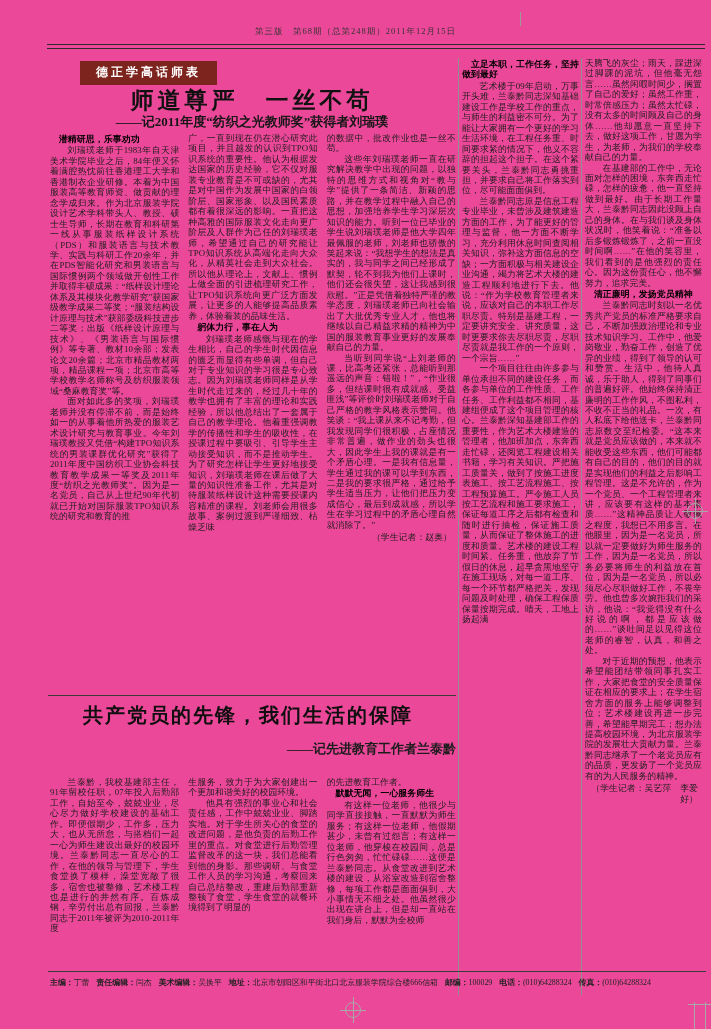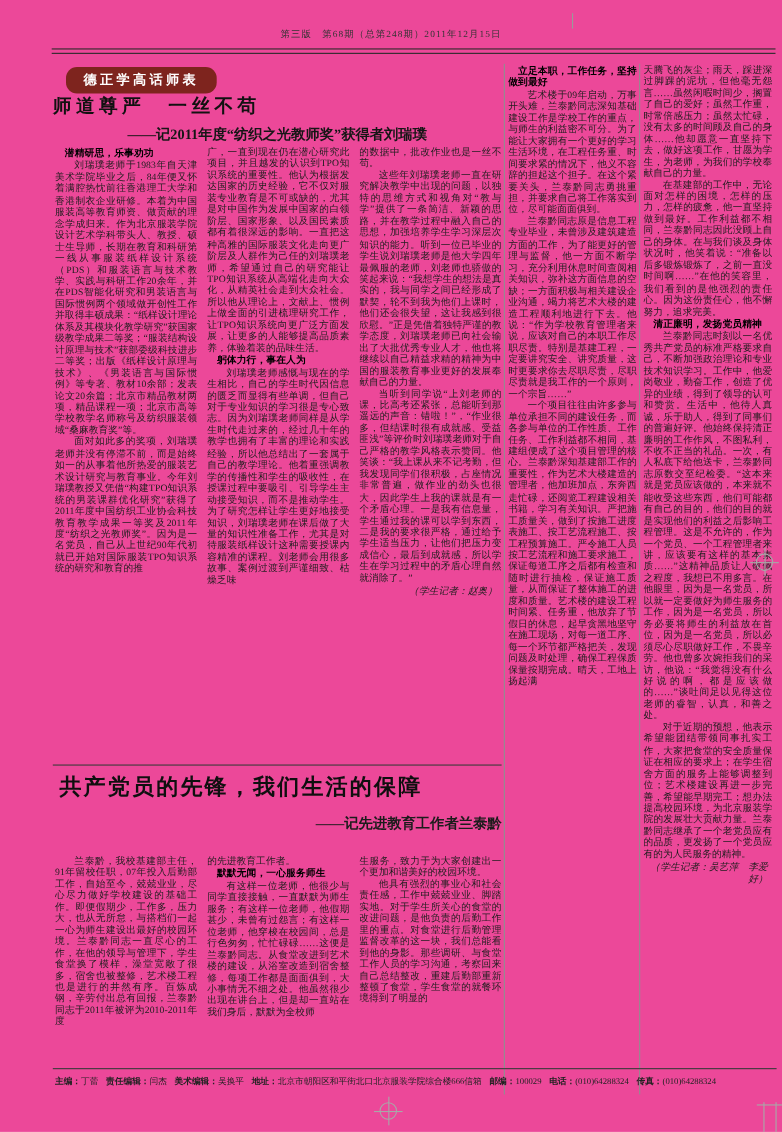--- a/index.html
+++ b/index.html
@@ -7,55 +7,55 @@
         font-family:"Liberation Serif","DejaVu Serif",serif;color:#1c1c1c;}
 
   
   .issue-line{position:absolute;left:48px;top:26px;width:615px;text-align:center;
               font-size:8.5px;letter-spacing:1px;color:#333;}
   .double-rule{position:absolute;left:47px;top:44px;width:658px;height:3px;
                border-top:1.4px solid #2a2a2a;border-bottom:1px solid #2a2a2a;}
   .reg-tick-top{position:absolute;left:520px;top:12px;width:1px;height:14px;background:#9a9a9a;}
 
   
-  .kicker{position:absolute;left:60px;top:61px;padding:3px 16px 4px 16px;
+  .kicker{position:absolute;left:80px;top:61px;padding:3px 16px 4px 16px;
           background:#7e241e;color:#fff;font-size:12px;font-weight:bold;letter-spacing:3px;
-          font-family:"Liberation Sans","DejaVu Sans",sans-serif;border-radius:10px;}
-  .a1-title{position:absolute;left:48px;top:85px;width:408px;margin:0;text-align:left;
-            font-size:17px;font-weight:800;letter-spacing:4px;color:#111;
+          font-family:"Liberation Sans","DejaVu Sans",sans-serif;}
+  .a1-title{position:absolute;left:48px;top:85px;width:408px;margin:0;text-align:center;
+            font-size:23px;font-weight:800;letter-spacing:4px;color:#111;
             font-family:"Liberation Sans","DejaVu Sans",sans-serif;}
   .a1-subtitle{position:absolute;left:48px;top:113px;width:408px;text-align:center;
                font-size:13px;font-weight:600;color:#161616;}
 
   
   .cols{position:absolute;display:flex;gap:9px;}
   .a1-cols{left:50px;top:133px;width:406px;height:553px;overflow:hidden;}
   .a2-cols{left:50px;top:777px;width:406px;height:190px;overflow:hidden;}
   .col{flex:1 1 0;overflow:hidden;}
   .rcol{position:absolute;top:58px;width:117px;height:910px;overflow:hidden;}
   .rcol-1{left:462px;}
   .rcol-2{left:585px;}
 
   .col p,.rcol p{margin:0;font-size:8.8px;line-height:10.45px;text-align:justify;
                  letter-spacing:0.1px;color:#1d1d1d;}
   p.para{text-indent:2em;}
   p.cont{text-indent:0;}
   p.subhead{font-weight:bold;text-indent:1em;margin:1px 0;color:#000;
             font-family:"Liberation Sans","DejaVu Sans",sans-serif;font-size:8.9px;}
-  p.byline{text-align:right;font-style:italic;text-indent:0;padding-right:4px;margin-top:2px;}
+  p.byline{text-align:right;text-indent:0;padding-right:4px;margin-top:2px;}
 
   
   .sep-rule{position:absolute;left:48px;top:695px;width:408px;border-top:1px solid #3a3a3a;}
   .vrule{position:absolute;top:58px;height:937px;width:1px;background:#8f8f8f;}
   .vrule-1{left:458px;}
   .vrule-2{left:581px;}
   .footer-rule{position:absolute;left:48px;top:971px;width:658px;border-top:1px solid #3a3a3a;}
 
   
-  .a2-title{position:absolute;left:54px;top:702px;width:408px;margin:0;
+  .a2-title{position:absolute;left:44px;top:702px;width:408px;margin:0;text-align:center;
             font-size:20px;font-weight:800;letter-spacing:2px;color:#0f0f0f;
             font-family:"Liberation Sans","DejaVu Sans",sans-serif;}
   .a2-subtitle{position:absolute;left:48px;top:740px;width:408px;text-align:right;
                font-size:13px;font-weight:600;}
 
   
   .footer{position:absolute;left:50px;top:977px;width:656px;font-size:7.9px;color:#222;
           white-space:nowrap;overflow:hidden;}
   .f-item{margin-right:7px;}
   .f-item b{font-family:Liberation Mono, monospace;}
@@ -106,41 +106,41 @@
   <div class="sep-rule"></div>
 
   <h2 class="a2-title">共产党员的先锋，我们生活的保障</h2>
   <div class="a2-subtitle">——记先进教育工作者兰泰黔</div>
 
   <div class="cols a2-cols">
     <div class="col">
         <p class="para">兰泰黔，我校基建部主任，91年留校任职，07年投入后勤部工作，自始至今，兢兢业业，尽心尽力做好学校建设的基础工作。即便假期少，工作多，压力大，也从无所怠，与搭档们一起一心为师生建设出最好的校园环境。兰泰黔同志一直尽心的工作，在他的领导与管理下，学生食堂换了模样，澡堂宽敞了很多，宿舍也被整修，艺术楼工程也是进行的井然有序。百炼成钢，辛劳付出总有回报，兰泰黔同志于2011年被评为2010-2011年度</p>
       </div>
     <div class="col">
+        <p class="para cont">生服务，致力于为大家创建出一个更加和谐美好的校园环境。</p>
+        <p class="para">他具有强烈的事业心和社会责任感，工作中兢兢业业、脚踏实地。对于学生所关心的食堂的改进问题，是他负责的后勤工作里的重点。对食堂进行后勤管理监督改革的这一块，我们总能看到他的身影。那些调研、与食堂工作人员的学习沟通，考察回来自己总结整改，重建后勤部重新整顿了食堂，学生食堂的就餐环境得到了明显的</p>
+      </div>
+    <div class="col">
         <p class="para cont">的先进教育工作者。</p>
         <p class="subhead">默默无闻，一心服务师生</p>
         <p class="para">有这样一位老师，他很少与同学直接接触，一直默默为师生服务；有这样一位老师，他假期甚少，未曾有过怨言；有这样一位老师，他穿梭在校园间，总是行色匆匆，忙忙碌碌……这便是兰泰黔同志。从食堂改进到艺术楼的建设，从浴室改造到宿舍整修，每项工作都是面面俱到，大小事情无不细之处。他虽然很少出现在讲台上，但是却一直站在我们身后，默默为全校师</p>
-      </div>
-    <div class="col">
-        <p class="para cont">生服务，致力于为大家创建出一个更加和谐美好的校园环境。</p>
-        <p class="para">他具有强烈的事业心和社会责任感，工作中兢兢业业、脚踏实地。对于学生所关心的食堂的改进问题，是他负责的后勤工作里的重点。对食堂进行后勤管理监督改革的这一块，我们总能看到他的身影。那些调研、与食堂工作人员的学习沟通，考察回来自己总结整改，重建后勤部重新整顿了食堂，学生食堂的就餐环境得到了明显的</p>
       </div>
   </div>
 
   <div class="vrule vrule-1"></div>
   <div class="rcol rcol-1">
       <p class="subhead">立足本职，工作任务，坚持做到最好</p>
       <p class="para">艺术楼于09年启动，万事开头难，兰泰黔同志深知基础建设工作是学校工作的重点，与师生的利益密不可分。为了能让大家拥有一个更好的学习生活环境，在工程任务重、时间要求紧的情况下，他义不容辞的担起这个担子。在这个紧要关头，兰泰黔同志勇挑重担，并要求自己将工作落实到位，尽可能面面俱到。</p>
       <p class="para">兰泰黔同志原是信息工程专业毕业，未曾涉及建筑建造方面的工作，为了能更好的管理与监督，他一方面不断学习，充分利用休息时间查阅相关知识，弥补这方面信息的空缺；一方面积极与相关建设企业沟通，竭力将艺术大楼的建造工程顺利地进行下去。他说：“作为学校教育管理者来说，应该对自己的本职工作尽职尽责。特别是基建工程，一定要讲究安全、讲究质量，这时更要求你去尽职尽责，尽职尽责就是我工作的一个原则，一个宗旨……”</p>
       <p class="para">一个项目往往由许多参与单位承担不同的建设任务，而各参与单位的工作性质、工作任务、工作利益都不相同，基建组便成了这个项目管理的核心。兰泰黔深知基建部工作的重要性，作为艺术大楼建造的管理者，他加班加点，东奔西走忙碌，还阅览工程建设相关书籍，学习有关知识。严把施工质量关，做到了按施工进度表施工、按工艺流程施工、按工程预算施工。严令施工人员按工艺流程和施工要求施工，保证每道工序之后都有检查和随时进行抽检，保证施工质量，从而保证了整体施工的进度和质量。艺术楼的建设工程时间紧、任务重，他放弃了节假日的休息，起早贪黑地坚守在施工现场，对每一道工序、每一个环节都严格把关，发现问题及时处理，确保工程保质保量按期完成。晴天，工地上扬起满</p>
     </div>
   <div class="vrule vrule-2"></div>
   <div class="rcol rcol-2">
       <p class="para cont">天腾飞的灰尘；雨天，踩进深过脚踝的泥坑，但他毫无怨言……虽然闲暇时间少，搁置了自己的爱好；虽然工作重，时常倍感压力；虽然太忙碌，没有太多的时间顾及自己的身体……他却愿意一直坚持下去，做好这项工作，甘愿为学生，为老师，为我们的学校奉献自己的力量。</p>
-      <p class="para">在基建部的工作中，无论面对怎样的困境，怎样的压力，怎样的疲惫，他一直坚持做到最好。工作利益都不相同，兰泰黔同志因此没顾上自己的身体。在与我们谈及身体状况时，他笑着说：“准备以后多锻炼锻炼了，之前一直没时间啊……”在他的笑容里，我们看到的是他强烈的责任心。因为这份责任心，他不懈努力，追求完美。</p>
+      <p class="para">在基建部的工作中，无论面对怎样的困境，东奔西走忙碌，怎样的疲惫，他一直坚持做到最好。由于长期工作量大，兰泰黔同志因此没顾上自己的身体。在与我们谈及身体状况时，他笑着说：“准备以后多锻炼锻炼了，之前一直没时间啊……”在他的笑容里，我们看到的是他强烈的责任心。因为这份责任心，他不懈努力，追求完美。</p>
       <p class="subhead">清正廉明，发扬党员精神</p>
       <p class="para">兰泰黔同志时刻以一名优秀共产党员的标准严格要求自己，不断加强政治理论和专业技术知识学习。工作中，他爱岗敬业，勤奋工作，创造了优异的业绩，得到了领导的认可和赞赏。生活中，他待人真诚，乐于助人，得到了同事们的普遍好评。他始终保持清正廉明的工作作风，不图私利，不收不正当的礼品。一次，有人私底下给他送卡，兰泰黔同志原数交至纪检委。“这本来就是党员应该做的，本来就不能收受这些东西，他们可能都有自己的目的，他们的目的就是实现他们的利益之后影响工程管理。这是不允许的，作为一个党员、一个工程管理者来讲，应该要有这样的基本素质……”这精神品质让人敬佩之程度，我想已不用多言。在他眼里，因为是一名党员，所以就一定要做好为师生服务的工作，因为是一名党员，所以务必要将师生的利益放在首位，因为是一名党员，所以必须尽心尽职做好工作，不畏辛劳。他也曾多次婉拒我们的采访，他说：“我觉得没有什么好说的啊，都是应该做的……”谈吐间足以见得这位老师的睿智，认真，和善之处。</p>
       <p class="para">对于近期的预想，他表示希望能团结带领同事扎实工作，大家把食堂的安全质量保证在相应的要求上；在学生宿舍方面的服务上能够调整到位；艺术楼建设再进一步完善，希望能早期完工；想办法提高校园环境，为北京服装学院的发展壮大贡献力量。兰泰黔同志继承了一个老党员应有的品质，更发扬了一个党员应有的为人民服务的精神。</p>
       <p class="byline">（学生记者：吴艺萍　李爱好）</p>
     </div>
 
   <div class="footer-rule"></div>
   <div class="footer"><span class="f-item"><b>主编：</b>丁蕾</span><span class="f-item"><b>责任编辑：</b>闫杰</span><span class="f-item"><b>美术编辑：</b>吴换平</span><span class="f-item"><b>地址：</b>北京市朝阳区和平街北口北京服装学院综合楼666信箱</span><span class="f-item"><b>邮编：</b>100029</span><span class="f-item"><b>电话：</b>(010)64288324</span><span class="f-item"><b>传真：</b>(010)64288324</span></div>
 
   <div class="reg-circle reg-right"></div>

